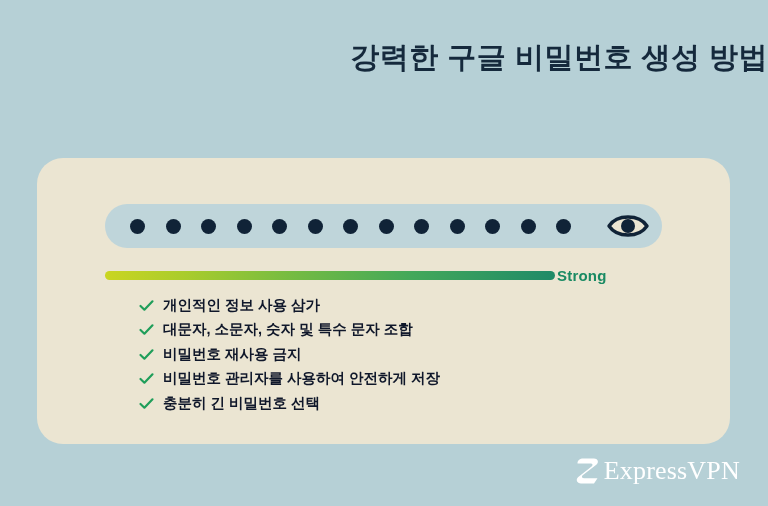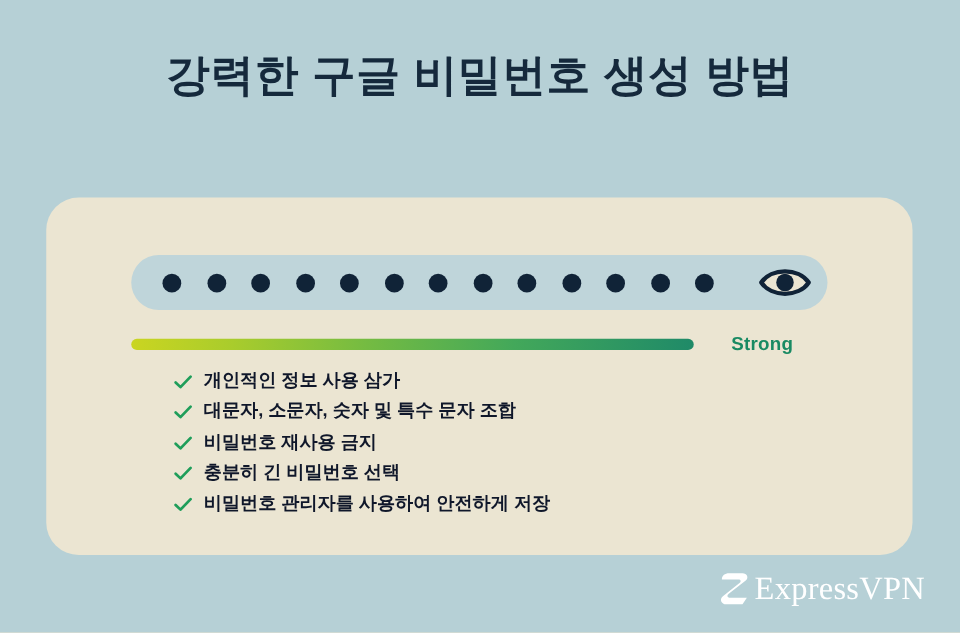--- a/index.html
+++ b/index.html
@@ -9,22 +9,22 @@
     font-family:"Liberation Sans", sans-serif;
     position:relative;
     overflow:hidden;
   }
 
   
   .page-title{
     position:absolute;
     left:0; top:39px;
     width:768px;
-    text-align:center;
-    font-size:35px;
+    text-align:right;
+    font-size:29px;
     font-weight:bold;
     letter-spacing:0.5px;
     color:#15293c;
     line-height:1.25;
   }
 
   
   .card{
     position:absolute;
     left:37px; top:158px;
@@ -70,21 +70,21 @@
     width:560px; height:22px;
     display:flex;
     align-items:center;
   }
   .meter-bar{
     width:450px; height:9px;
     border-radius:5px;
     background:linear-gradient(90deg,#cad521 0%,#a9cc2c 18%,#74bb42 42%,#43a85a 68%,#1f8a68 100%);
   }
   .meter-label{
-    margin-left:30px;
+    margin-left:2px;
     font-size:15px;
     font-weight:bold;
     color:#198a63;
     letter-spacing:0.2px;
   }
 
   
   .checklist{
     position:absolute;
     left:101px; top:135px;
@@ -187,29 +187,29 @@
         </svg>
       </span>
       <span class="check-text">비밀번호 재사용 금지</span>
     </li>
     <li class="check-item">
       <span class="check-icon">
         <svg width="17" height="17" viewBox="0 0 17 17">
           <path d="M2.5 9 L6.4 12.7 L14.5 4.3" fill="none" stroke="#1f9e5a" stroke-width="2.2" stroke-linecap="round" stroke-linejoin="round"></path>
         </svg>
       </span>
+      <span class="check-text">비밀번호 관리자를 사용하여 안전하게 저장</span>
+    </li>
+    <li class="check-item">
+      <span class="check-icon">
+        <svg width="17" height="17" viewBox="0 0 17 17">
+          <path d="M2.5 9 L6.4 12.7 L14.5 4.3" fill="none" stroke="#1f9e5a" stroke-width="2.2" stroke-linecap="round" stroke-linejoin="round"></path>
+        </svg>
+      </span>
       <span class="check-text">충분히 긴 비밀번호 선택</span>
-    </li>
-    <li class="check-item">
-      <span class="check-icon">
-        <svg width="17" height="17" viewBox="0 0 17 17">
-          <path d="M2.5 9 L6.4 12.7 L14.5 4.3" fill="none" stroke="#1f9e5a" stroke-width="2.2" stroke-linecap="round" stroke-linejoin="round"></path>
-        </svg>
-      </span>
-      <span class="check-text">비밀번호 관리자를 사용하여 안전하게 저장</span>
     </li>
   </ul>
 </div>
 
 <div class="logo">
   <span class="logo-mark">
     <svg width="34" height="34" viewBox="0 0 34 34">
       <path d="M7.5 9.5 C7.5 6.4 10.0 4.6 13.2 4.6 L24.0 4.6
                C27.6 4.6 29.3 8.2 26.6 10.4 L13.0 21.0
                C11.2 22.4 12.0 24.2 13.9 24.2 L27.5 24.2

